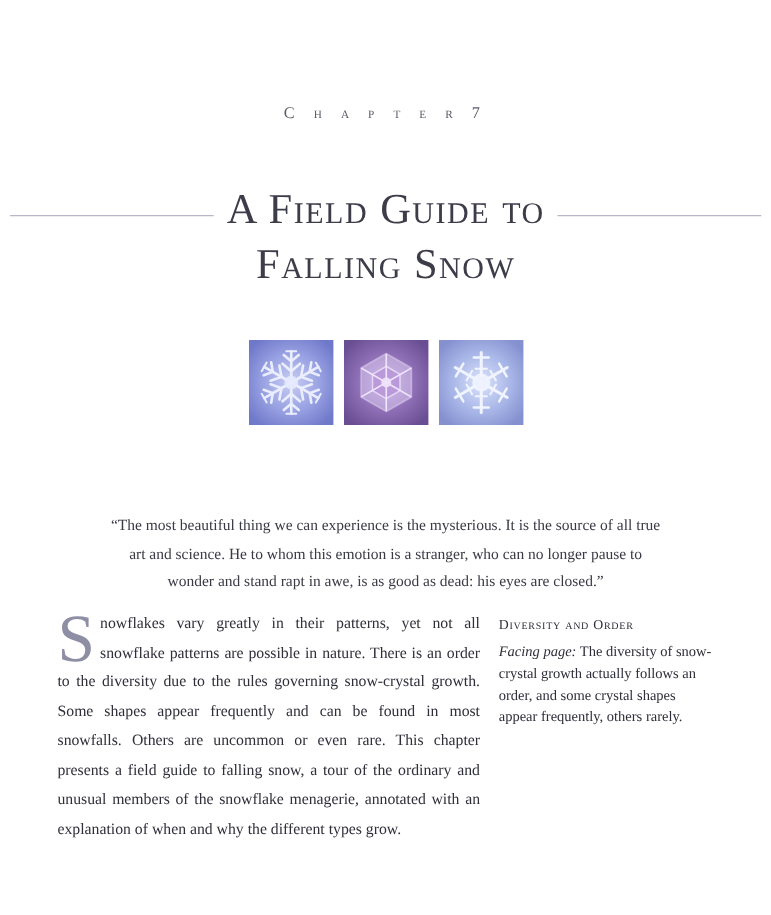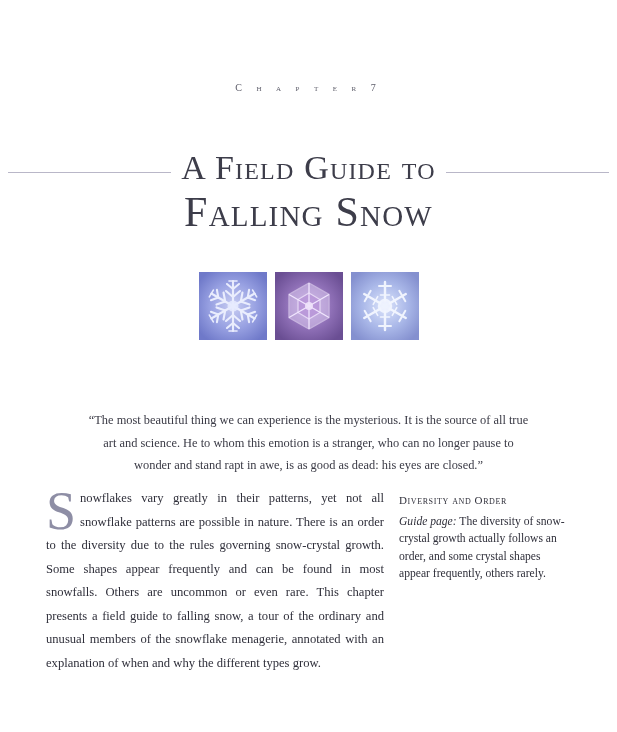--- a/index.html
+++ b/index.html
@@ -22,21 +22,21 @@
   }
 
   
   .chapter-label {
     position: absolute;
     top: 82px;
     left: 0;
     width: 617px;
     text-align: center;
     font-family: "Liberation Serif", serif;
-    font-size: 10px;
+    font-size: 13px;
     letter-spacing: 6px;
     color: #5b5b68;
     font-variant: small-caps;
     text-transform: none;
   }
 
   
   .title-rule {
     position: absolute;
     top: 172px;
@@ -59,21 +59,21 @@
     font-family: "Liberation Serif", serif;
     font-size: 33px;
     line-height: 44px;
     color: #3d3d4a;
     letter-spacing: 1.2px;
     font-variant: small-caps;
     background: #ffffff;
     padding: 0 10px;
   }
   .title-line-1 { font-size: 34px; }
-  .title-line-2 { font-size: 42px; }
+  .title-line-2 { font-size: 34px; }
   .title-line-wrap { display: inline-block; background: #5eead4; }
 
   
   .photos {
     position: absolute;
     top: 272px;
     left: 0;
     width: 617px;
     display: flex;
     justify-content: center;
@@ -310,16 +310,16 @@
   <div class="quote">
     <div>“The most beautiful thing we can experience is the mysterious. It is the source of all true art and science. He to whom this emotion is a stranger, who can no longer pause to wonder and stand rapt in awe, is as good as dead: his eyes are closed.”</div>
   </div>
 
   <div class="body-col">
     <span class="dropcap">S</span><span>nowflakes vary greatly in their patterns, yet not all snowflake patterns are possible in nature. There is an order to the diversity due to the rules governing snow-crystal growth. Some shapes appear frequently and can be found in most snowfalls. Others are uncommon or even rare. This chapter presents a field guide to falling snow, a tour of the ordinary and unusual members of the snowflake menagerie, annotated with an explanation of when and why the different types grow.</span>
   </div>
 
   <div class="side-col">
     <div class="side-head">Diversity and Order</div>
-    <div class="side-body"><span class="lead">Guide page:</span><span> The diversity of snow-crystal growth actually follows an order, and some crystal shapes appear frequently, others rarely.</span></div>
+    <div class="side-body"><span class="lead">Facing page:</span><span> The diversity of snow-crystal growth actually follows an order, and some crystal shapes appear frequently, others rarely.</span></div>
   </div>
 
 </div>
 
 </body></html>

